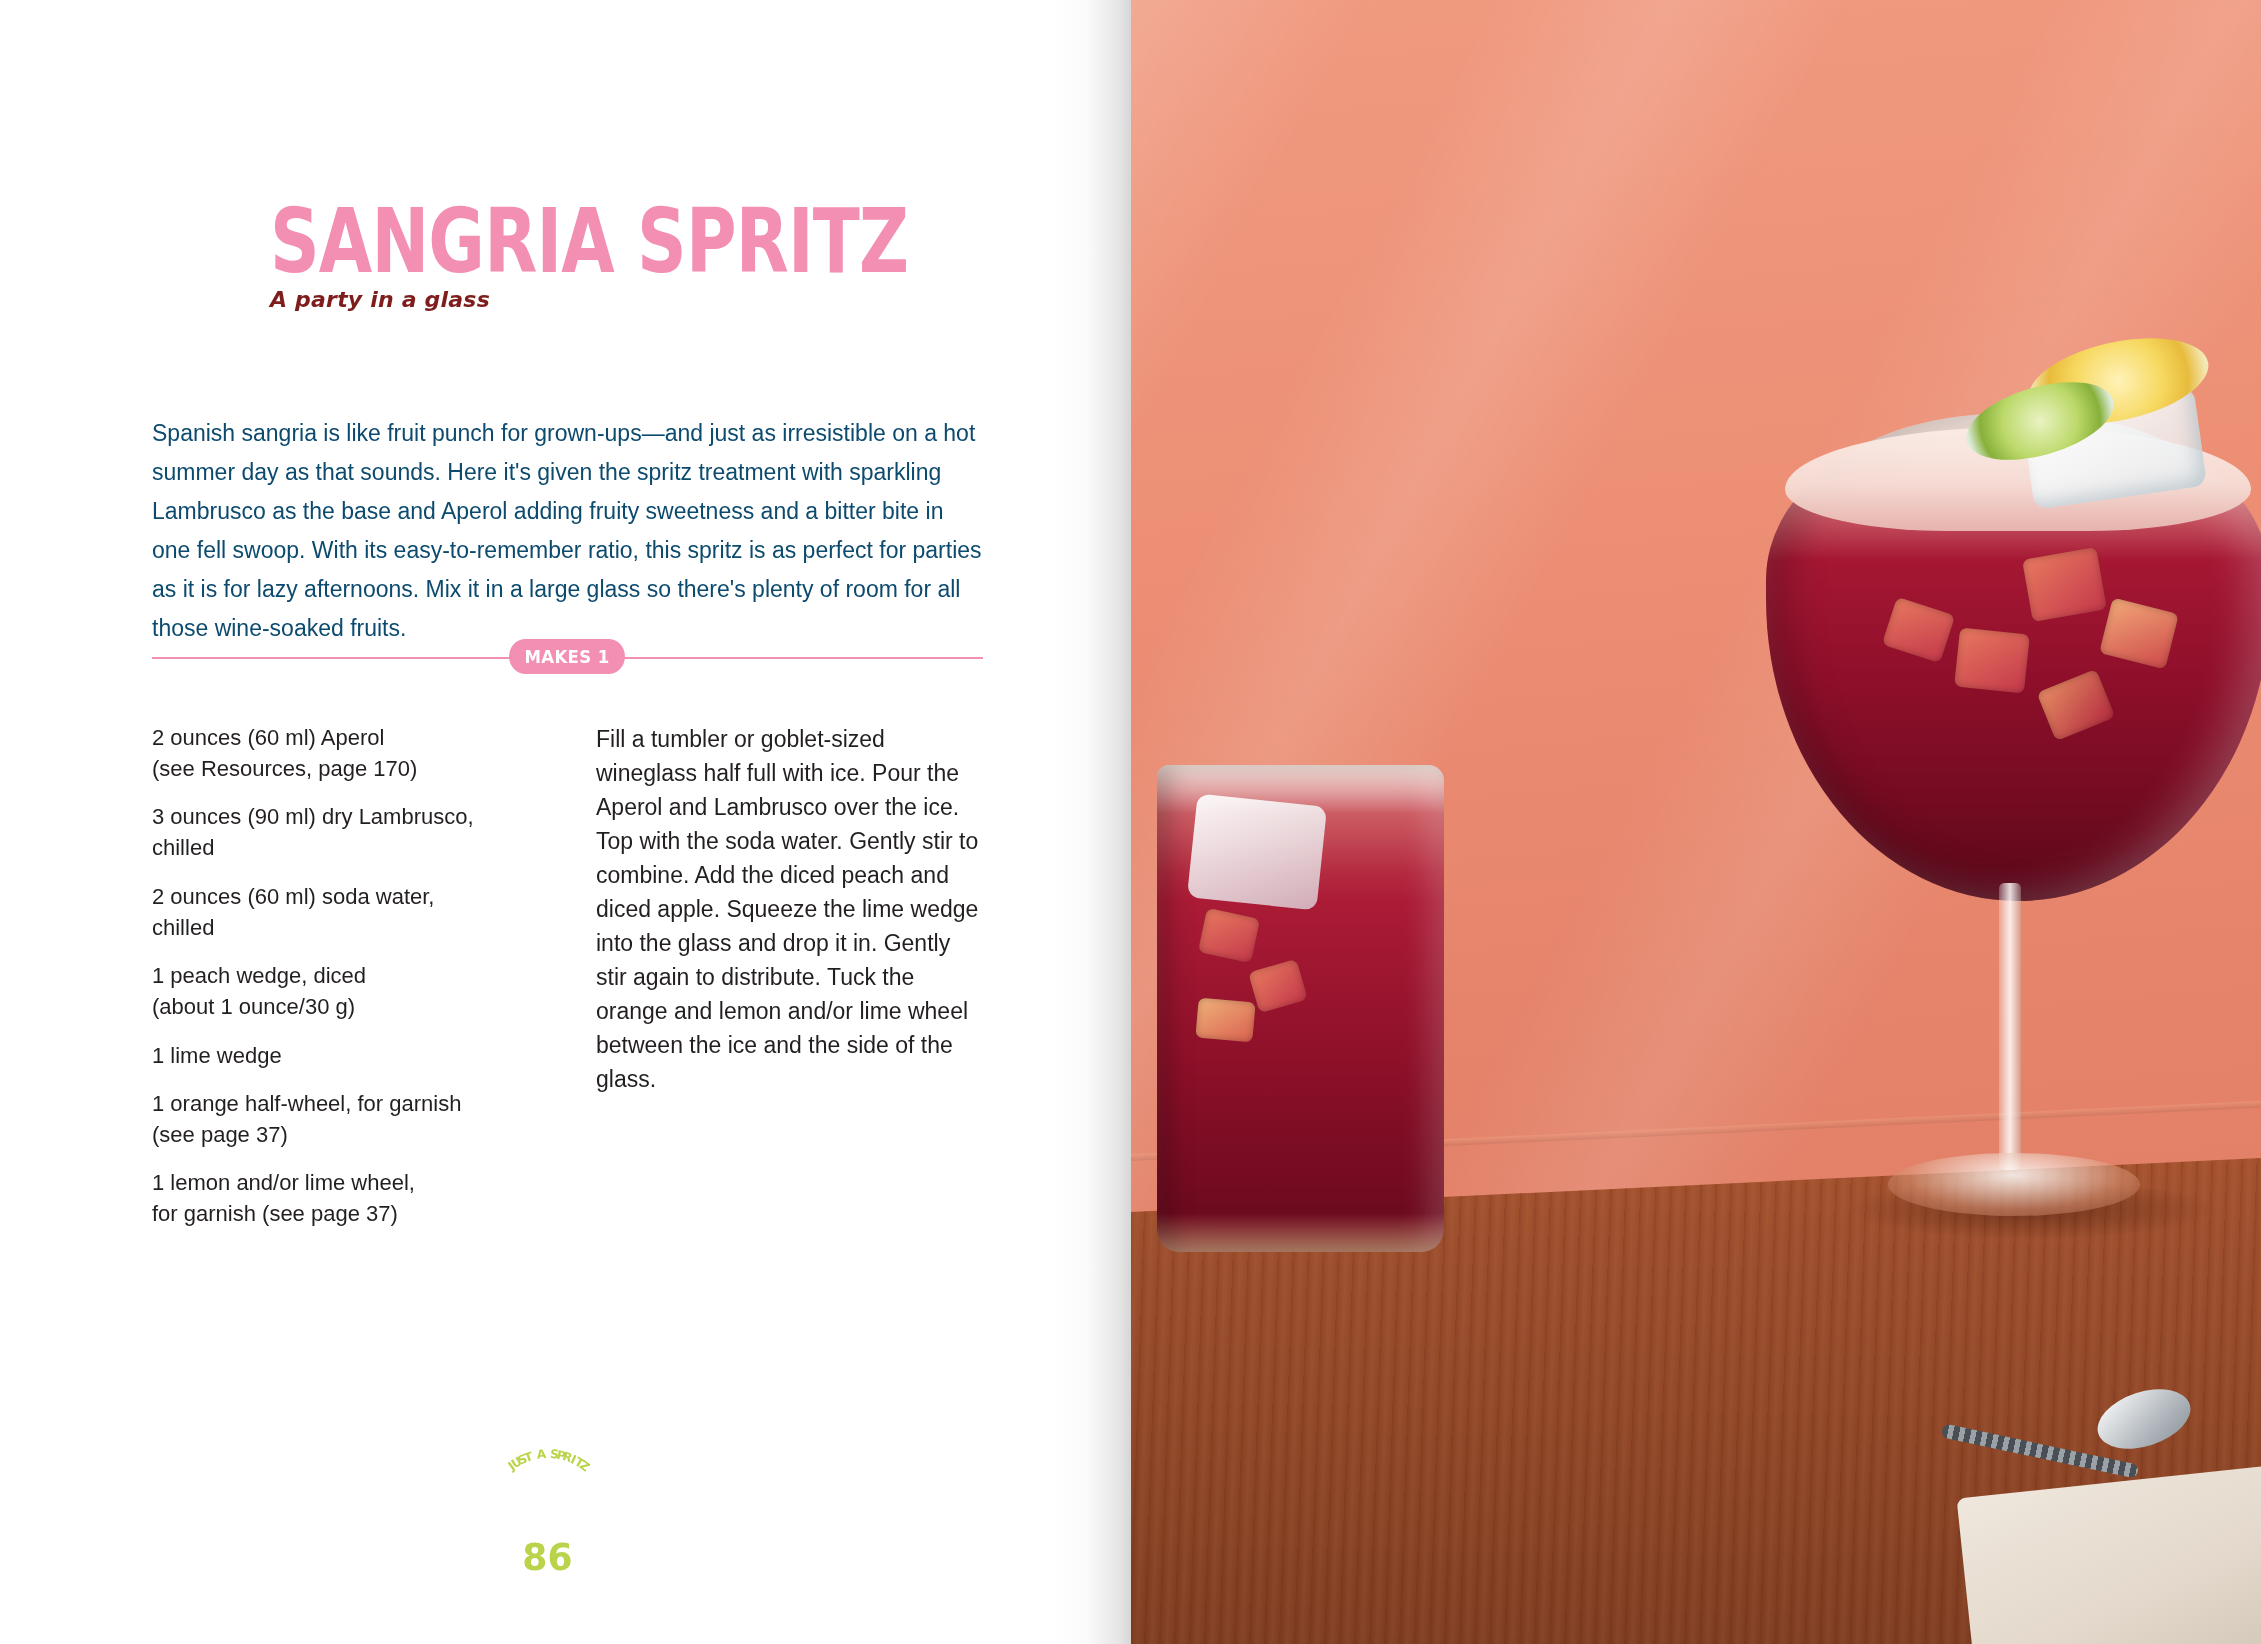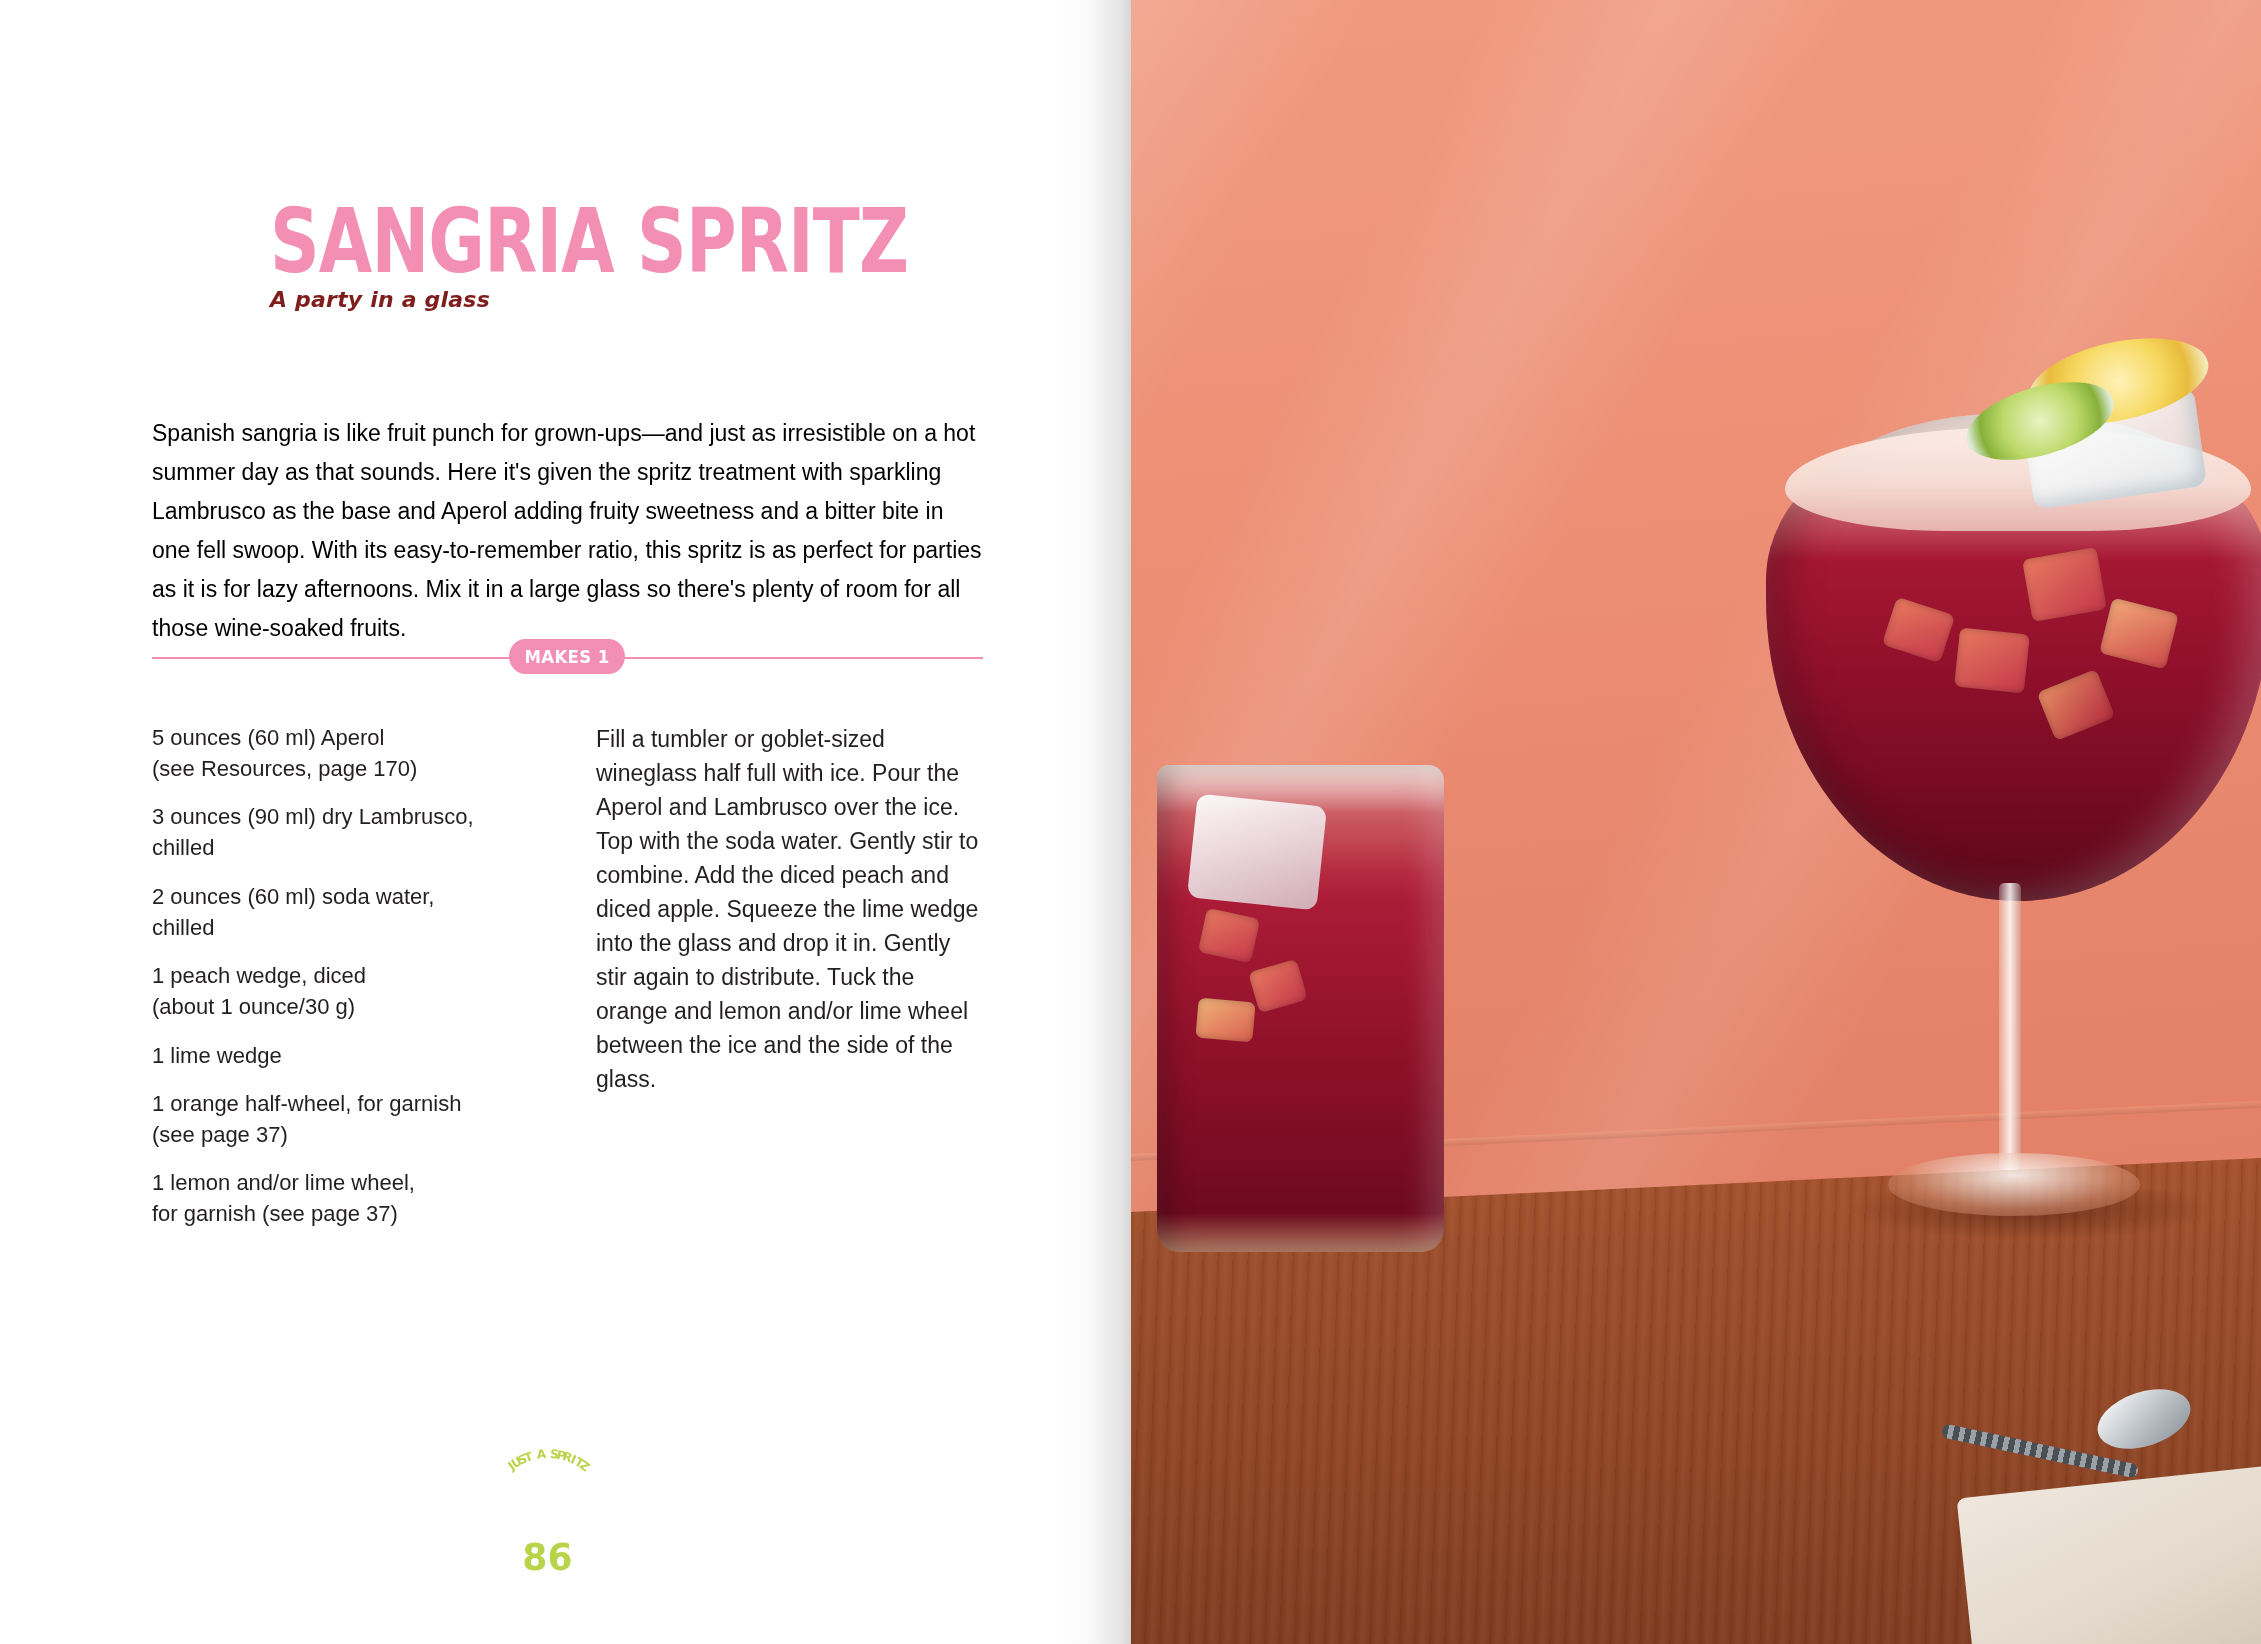--- a/index.html
+++ b/index.html
@@ -60,21 +60,21 @@
   }
 
   .recipe-intro {
     position: absolute;
     left: 152px;
     top: 391px;
     width: 831px;
     font-family: "Liberation Sans", sans-serif;
     font-size: 23px;
     line-height: 39px;
-    color: #000000;
+    color: #0c4a6e;
     text-align: left;
   }
 
   .makes-rule {
     position: absolute;
     left: 152px;
     top: 657px;
     width: 831px;
     height: 1.7px;
     background: #f48fb4;
@@ -374,21 +374,21 @@
     <h1 class="recipe-title">SANGRIA SPRITZ</h1>
 
     <div class="recipe-subtitle">A party in a glass</div>
 
     <p class="recipe-intro">Spanish sangria is like fruit punch for grown-ups—and just as irresistible on a hot summer day as that sounds. Here it's given the spritz treatment with sparkling Lambrusco as the base and Aperol adding fruity sweetness and a bitter bite in one fell swoop. With its easy-to-remember ratio, this spritz is as perfect for parties as it is for lazy afternoons. Mix it in a large glass so there's plenty of room for all those wine-soaked fruits.</p>
 
     <div class="makes-rule"></div>
     <div class="makes-badge">MAKES 1</div>
 
     <div class="ingredients">
-      <div class="ingredient">5 ounces (60 ml) Aperol
+      <div class="ingredient">2 ounces (60 ml) Aperol
 (see Resources, page 170)</div>
       <div class="ingredient">3 ounces (90 ml) dry Lambrusco,
 chilled</div>
       <div class="ingredient">2 ounces (60 ml) soda water,
 chilled</div>
       <div class="ingredient">1 peach wedge, diced
 (about 1 ounce/30 g)</div>
       <div class="ingredient">1 lime wedge</div>
       <div class="ingredient">1 orange half-wheel, for garnish
 (see page 37)</div>

